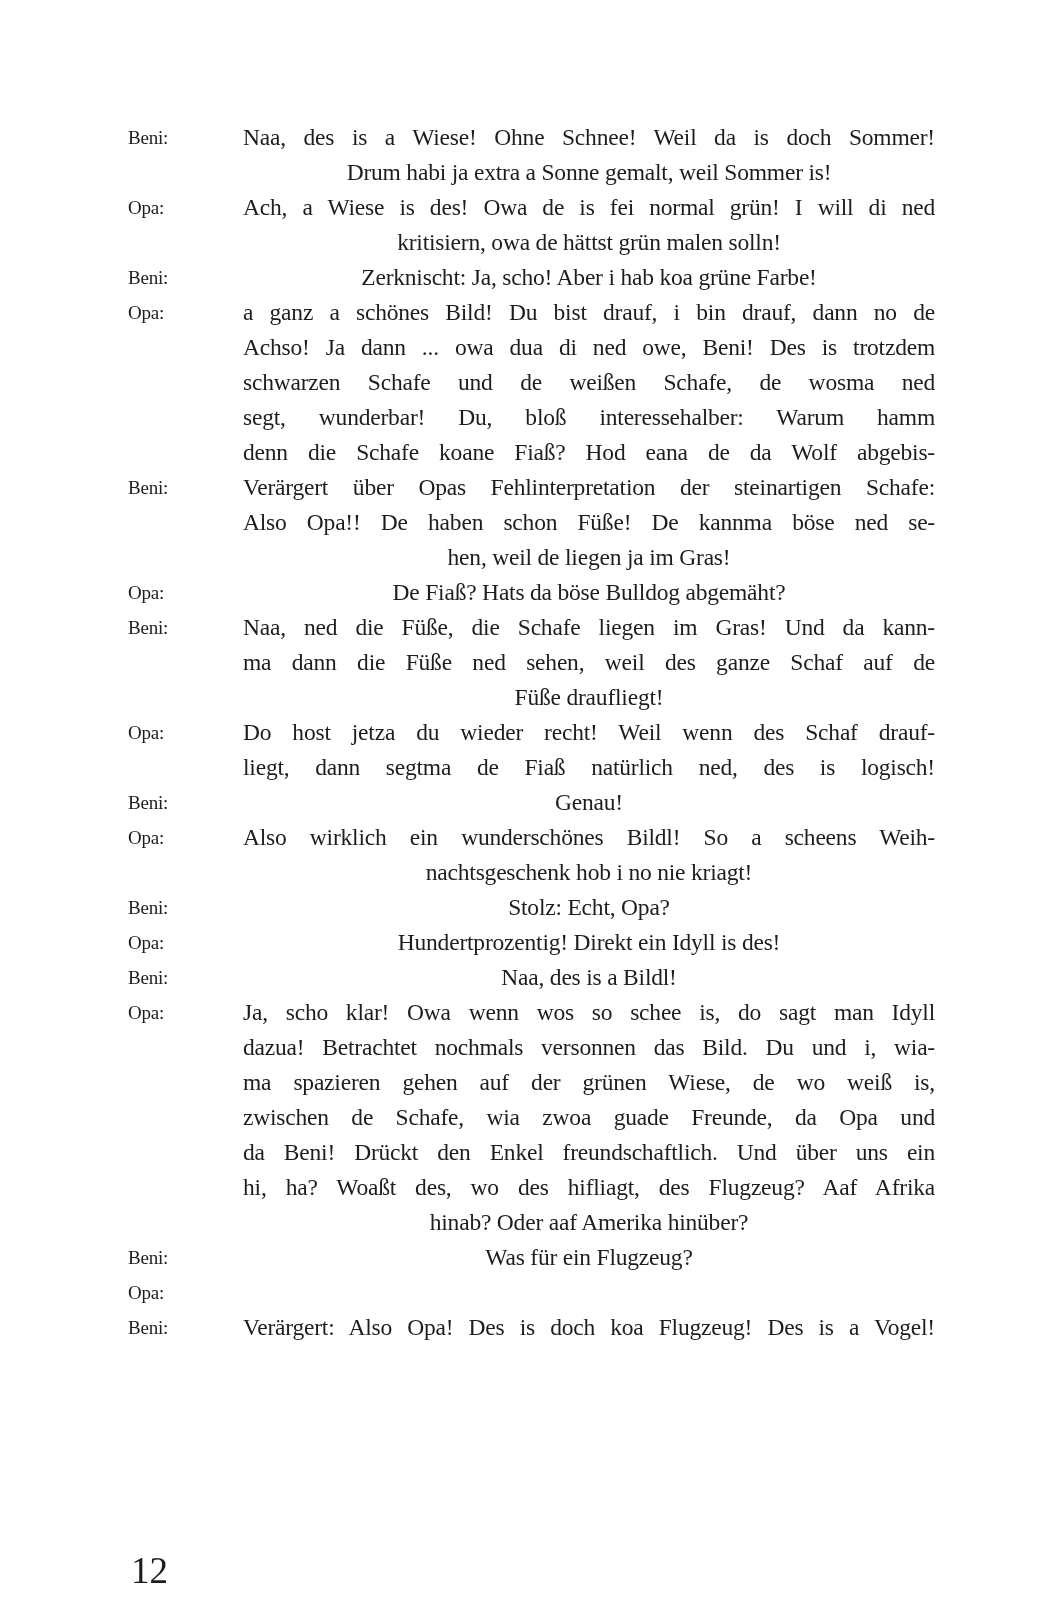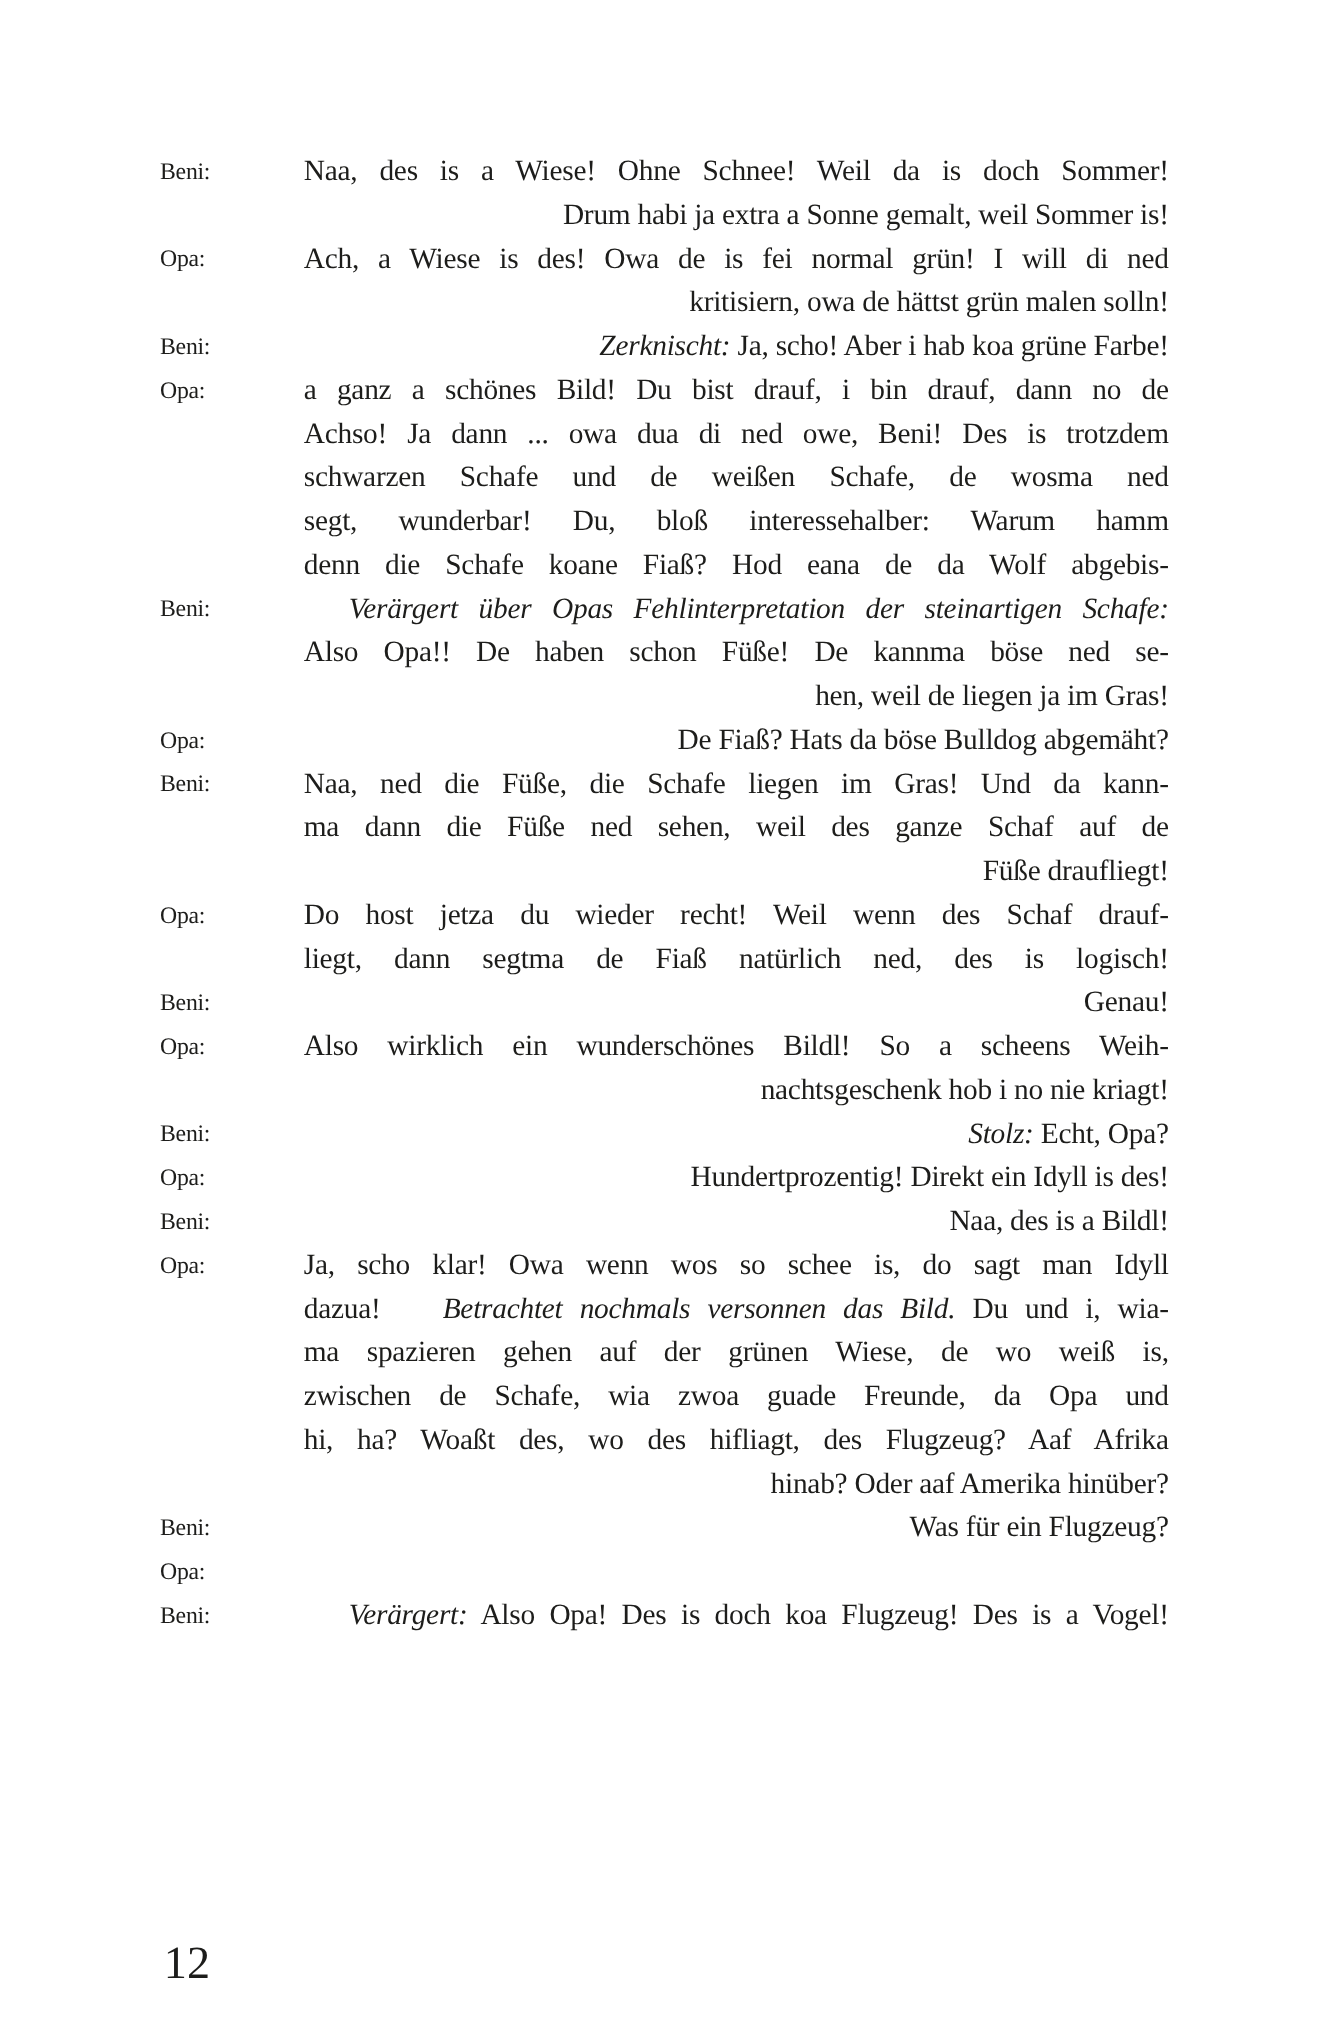--- a/index.html
+++ b/index.html
@@ -39,30 +39,28 @@
   .speech {
     width: 692px;
   }
   .line {
     font-size: 23.5px;
     line-height: 35px;
     height: 35px;
     letter-spacing: -0.2px;
     overflow: hidden;
     white-space: normal;
-    text-align: right;
+    text-align: center;
   }
   .line.just {
     text-align: justify;
     text-align-last: justify;
     text-justify: inter-word;
   }
   .stage {
-    font-style: italic;
-    margin-left: 36px;
   }
   .page-number {
     position: absolute;
     left: 131px;
     top: 1551px;
     font-size: 37px;
     line-height: 40px;
     letter-spacing: 0;
   }
 </style>
@@ -161,20 +159,21 @@
           <div class="line"><span>Naa, des is a Bildl!</span></div>
         </div>
       </div>
       <div class="entry">
         <div class="speaker">Opa:</div>
         <div class="speech">
           <div class="line just"><span>Ja, scho klar! Owa wenn wos so schee is, do sagt man Idyll</span></div>
           <div class="line just"><span>dazua! </span><span class="stage">Betrachtet nochmals versonnen das Bild.</span><span> Du und i, wia-</span></div>
           <div class="line just"><span>ma spazieren gehen auf der grünen Wiese, de wo weiß is,</span></div>
           <div class="line just"><span>zwischen de Schafe, wia zwoa guade Freunde, da Opa und</span></div>
+          <div class="line just"><span>da Beni! </span><span class="stage">Drückt den Enkel freundschaftlich.</span><span> Und über uns ein</span></div>
           <div class="line just"><span>hi, ha? Woaßt des, wo des hifliagt, des Flugzeug? Aaf Afrika</span></div>
           <div class="line"><span>hinab? Oder aaf Amerika hinüber?</span></div>
         </div>
       </div>
       <div class="entry">
         <div class="speaker">Beni:</div>
         <div class="speech">
           <div class="line"><span>Was für ein Flugzeug?</span></div>
         </div>
       </div>

